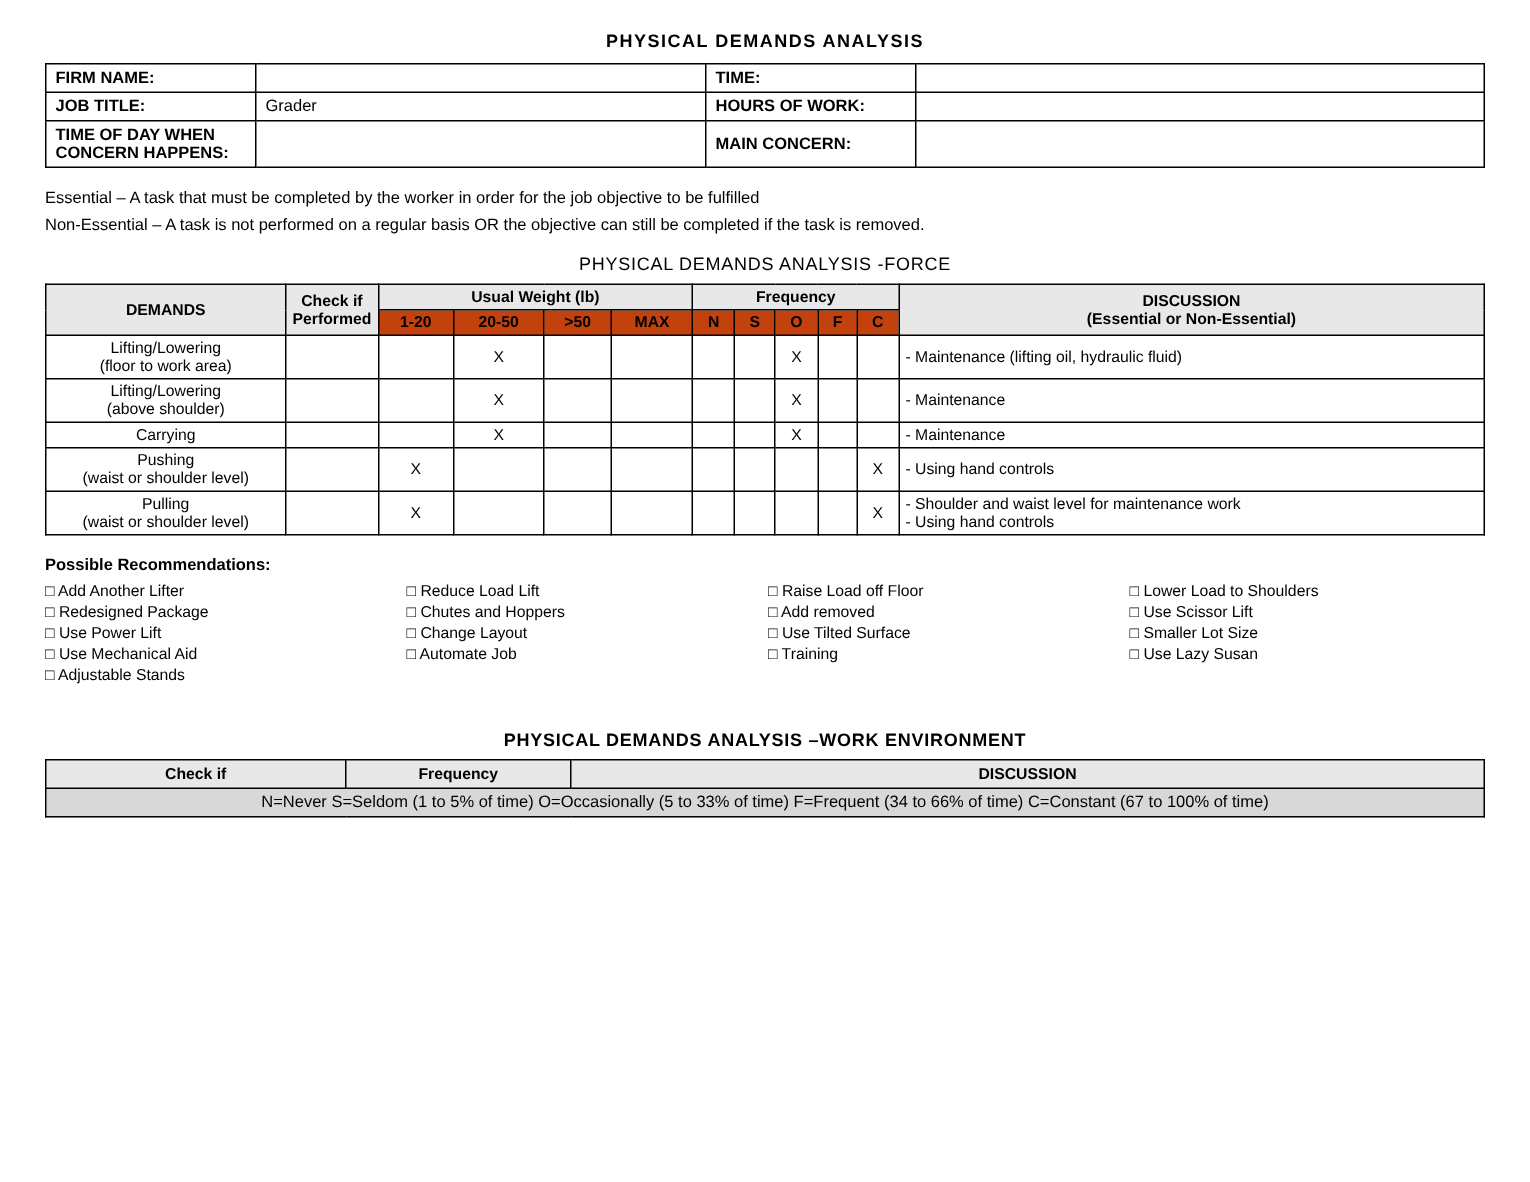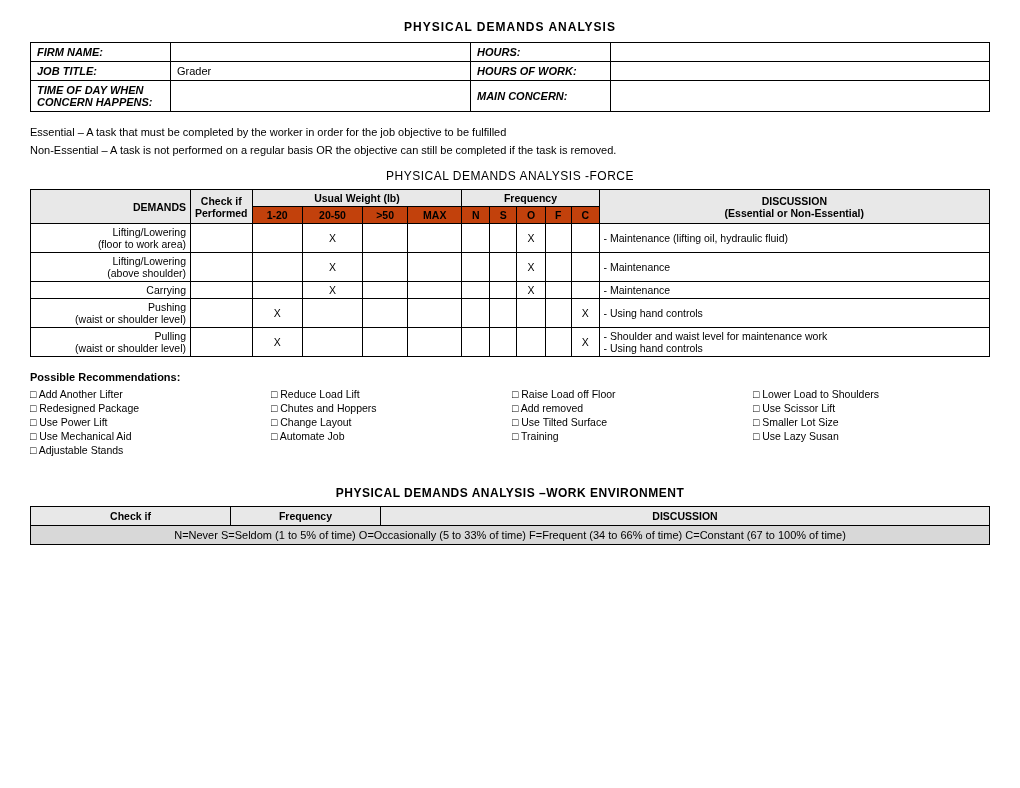--- a/index.html
+++ b/index.html
@@ -25,21 +25,20 @@
     }
     .header-table td {
       border: 1px solid #000;
       padding: 3px 6px;
     }
     .header-table .label-cell {
       font-weight: bold;
       background: #fff;
       width: 140px;
       font-size: 11px;
-      font-style: italic;
     }
     .header-table .value-cell {
       width: 300px;
     }
     .definitions {
       font-size: 11px;
       margin-bottom: 10px;
       line-height: 1.6;
     }
     .definitions .essential { }
@@ -55,21 +54,21 @@
       border-collapse: collapse;
       margin-bottom: 14px;
     }
     .demands-table th, .demands-table td {
       border: 1px solid #000;
       padding: 2px 4px;
       text-align: center;
       font-size: 10.5px;
     }
     .demands-table .demands-col {
-      text-align: right;
+      text-align: center;
       width: 160px;
     }
     .demands-table .discussion-col {
       text-align: left;
     }
     .demands-table th {
       font-weight: bold;
       background: #c2410c;
     }
     .demands-table .group-header {
@@ -123,21 +122,21 @@
 </head>
 <body>
 
 <div class="page-title">PHYSICAL DEMANDS ANALYSIS</div>
 
 <table class="header-table">
   <tbody>
       <tr>
     <td class="label-cell">FIRM NAME:</td>
     <td class="value-cell"></td>
-    <td class="label-cell">HOURS:</td>
+    <td class="label-cell">TIME:</td>
     <td></td>
   </tr>
   <tr>
     <td class="label-cell">JOB TITLE:</td>
     <td class="value-cell">Grader</td>
     <td class="label-cell">HOURS OF WORK:</td>
     <td></td>
   </tr>
   <tr>
     <td class="label-cell" style="white-space:pre-line;">TIME OF DAY WHEN

